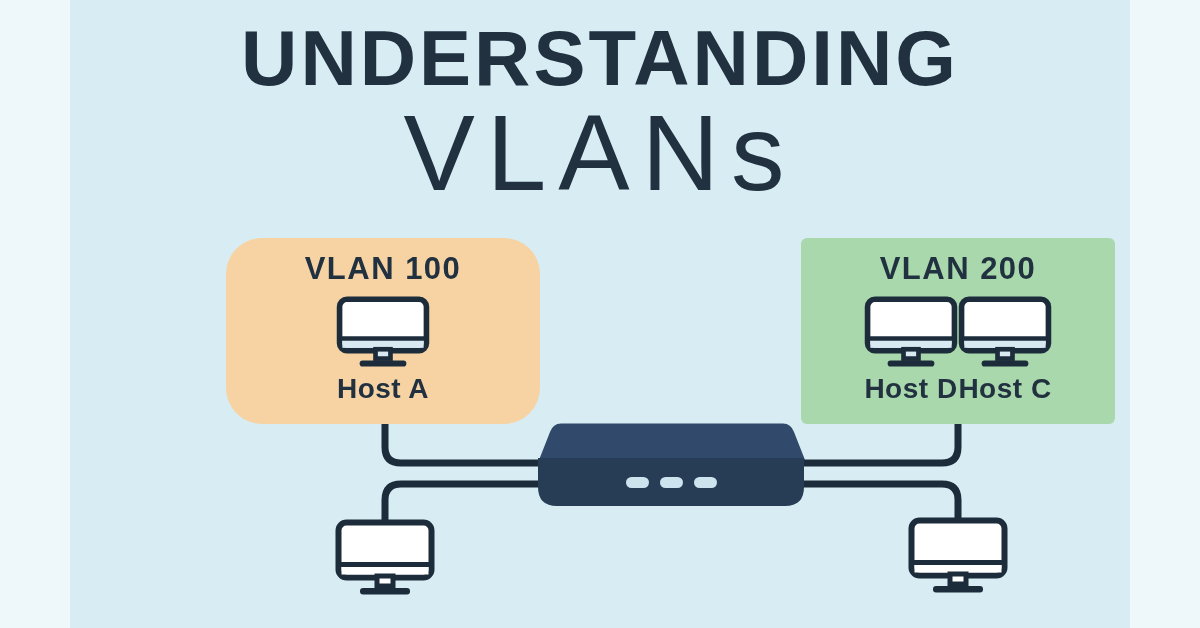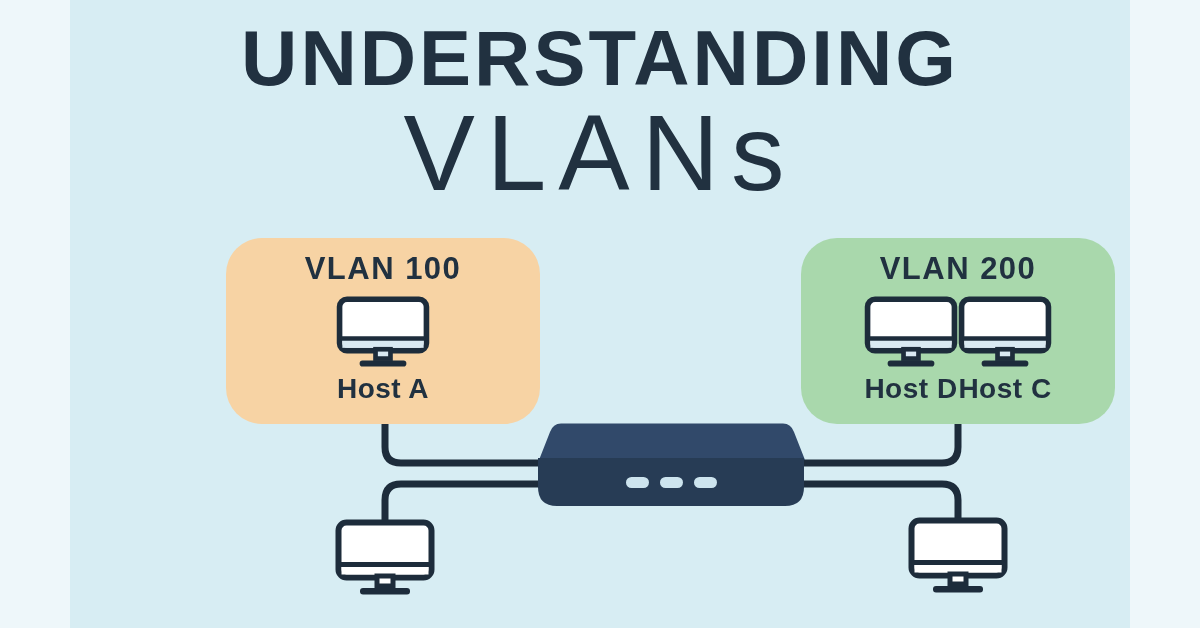--- a/index.html
+++ b/index.html
@@ -62,21 +62,21 @@
     top:238px;
     width:314px;
     height:186px;
     border-radius:36px;
     z-index:1;
     display:flex;
     flex-direction:column;
     align-items:center;
   }
   .vlan-box.v100{ left:156px; background:var(--vlan100-bg); }
-  .vlan-box.v200{ left:731px; background:var(--vlan200-bg); }
+  .vlan-box.v200{ left:731px; background:var(--vlan200-bg);border-radius:6px; }
   .vlan-title{
     margin-top:13px;
     font-size:31px;
     font-weight:bold;
     letter-spacing:1.5px;
     color:var(--ink);
   }
   .hosts-row{
     display:flex;
     justify-content:center;

